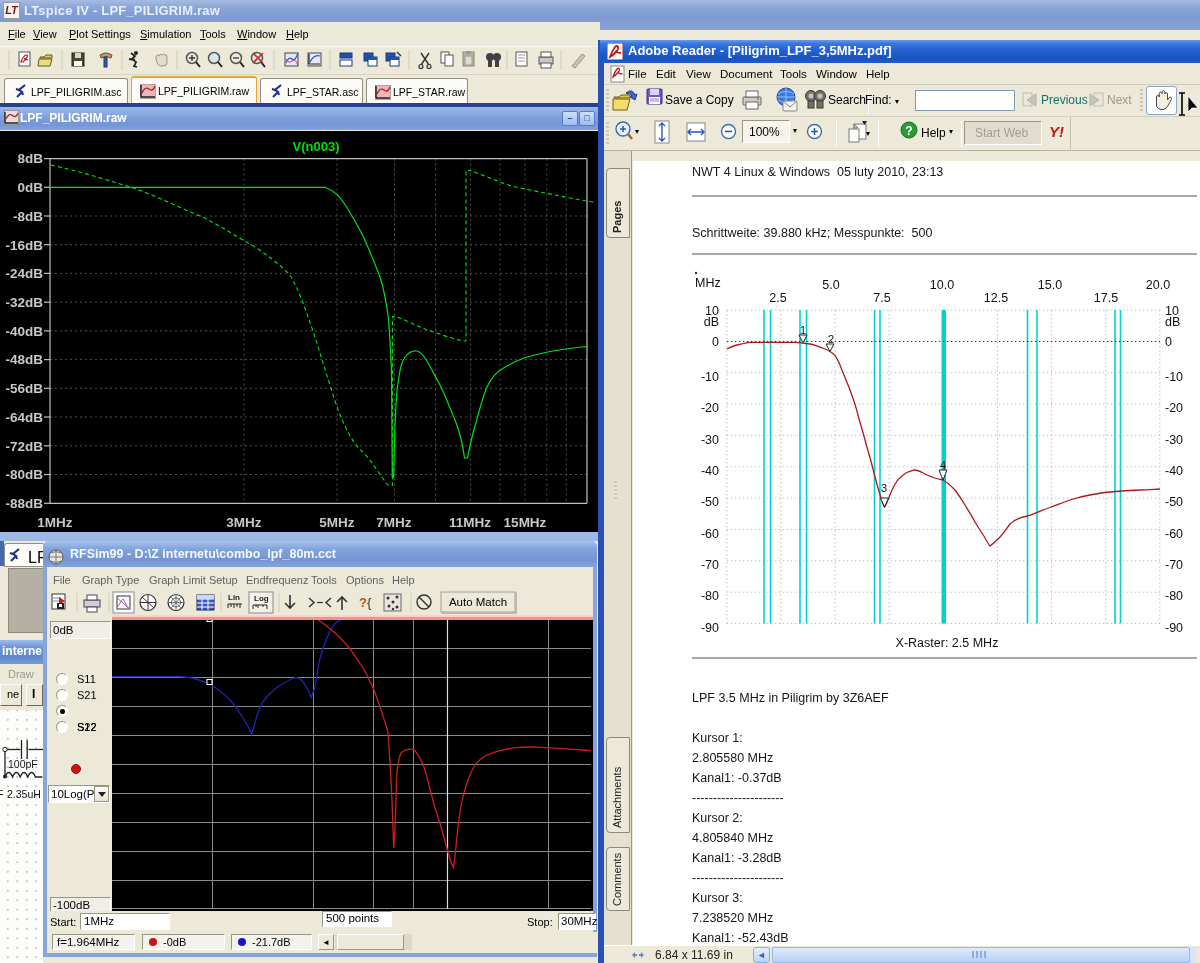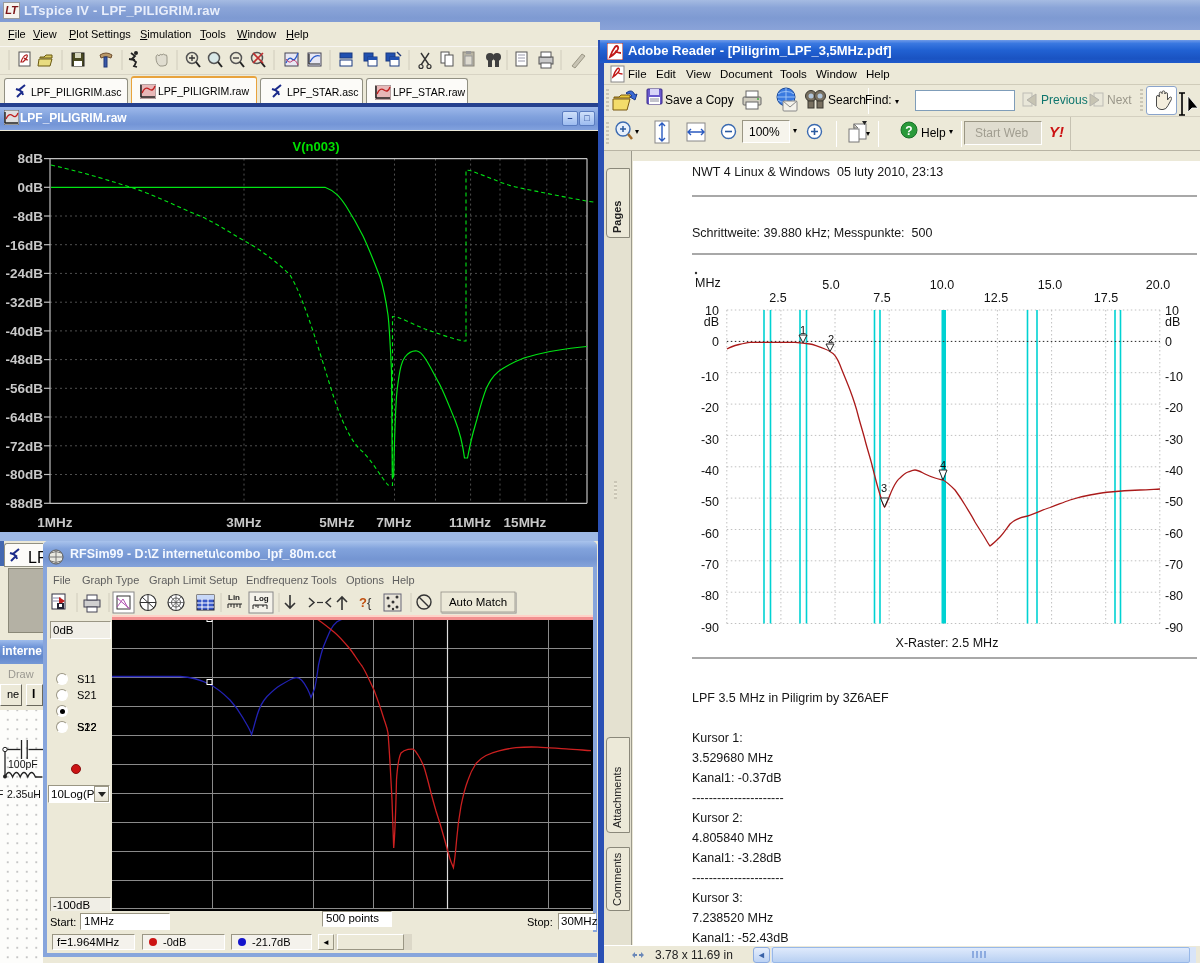--- a/index.html
+++ b/index.html
@@ -666,41 +666,41 @@
           <path d="M107,67 h8 l-4,8z"></path>
             <path d="M134,76 h8 l-4,7.6z"></path>
           <path d="M188.5,230 h8 l-4,9z"></path>
             <path d="M247,202 h8 l-4,10z"></path>
         </g>
         <text x="255" y="379" font-size="12.5" fill="#111" text-anchor="middle">X-Raster: 2.5 MHz</text>
       </svg>
       <div class="docline" style="left:59px;top:496px;width:505px;"></div>
       <div class="doctxt" style="left:59px;top:530px;">LPF 3.5 MHz in Piligrim by 3Z6AEF</div>
       <div class="doctxt" style="left:59px;top:570px;">Kursor 1:</div>
-      <div class="doctxt" style="left:59px;top:590px;">3.529680 MHz</div>
+      <div class="doctxt" style="left:59px;top:590px;">2.805580 MHz</div>
       <div class="doctxt" style="left:59px;top:610px;">Kanal1: -0.37dB</div>
       <div class="doctxt" style="left:59px;top:630px;">----------------------</div>
       <div class="doctxt" style="left:59px;top:650px;">Kursor 2:</div>
       <div class="doctxt" style="left:59px;top:670px;">4.805840 MHz</div>
       <div class="doctxt" style="left:59px;top:690px;">Kanal1: -3.28dB</div>
       <div class="doctxt" style="left:59px;top:710px;">----------------------</div>
       <div class="doctxt" style="left:59px;top:730px;">Kursor 3:</div>
       <div class="doctxt" style="left:59px;top:750px;">7.238520 MHz</div>
       <div class="doctxt" style="left:59px;top:770px;">Kanal1: -52.43dB</div>
     </div>
     <svg style="position:absolute;left:578px;top:50px" width="22" height="28" viewBox="0 0 22 28">
       <g stroke="#000" stroke-width="1.6" fill="none">
           <path d="M1,3 h6 M1,25 h6 M4,3 v22"></path>
         </g>
       <path d="M10,6 v16 l4,-4 h6z" fill="#000" stroke="#fff" stroke-width="0.8"></path>
     </svg>
     <div id="ar-status">
       <svg style="position:absolute;left:27px;top:3px" width="14" height="12" viewBox="0 0 14 12">
           <path d="M1,6 l3,-3 v2 h2 v2 h-2 v2z M13,6 l-3,-3 v2 h-2 v2 h2 v2z" fill="#6a88b8"></path>
         </svg>
-            <span style="position:absolute;left:51px;top:2px;">3.78 x 11.69 in</span>
+            <span style="position:absolute;left:51px;top:2px;">6.84 x 11.69 in</span>
       <div style="position:absolute;left:149px;top:1px;width:17px;height:16px;background:linear-gradient(180deg,#e6eefc,#bcd2f4);border:1px solid #8cabe0;border-radius:3px;color:#3a62a8;font-size:9px;text-align:center;line-height:15px;">◄</div>
       <div style="position:absolute;left:167px;top:1px;width:425px;height:16px;background:#d8e4f8;"></div>
       <div style="position:absolute;left:168px;top:1px;width:418px;height:16px;background:linear-gradient(180deg,#dfeafc,#b8d0f2);border:1px solid #98b8e8;border-radius:2px;"></div>
       <div style="position:absolute;left:368px;top:5px;width:14px;height:7px;background:repeating-linear-gradient(90deg,#8cabe0 0 2px,transparent 2px 4px);"></div>
     </div>
   </div>
 </div>
 
 </body></html>

